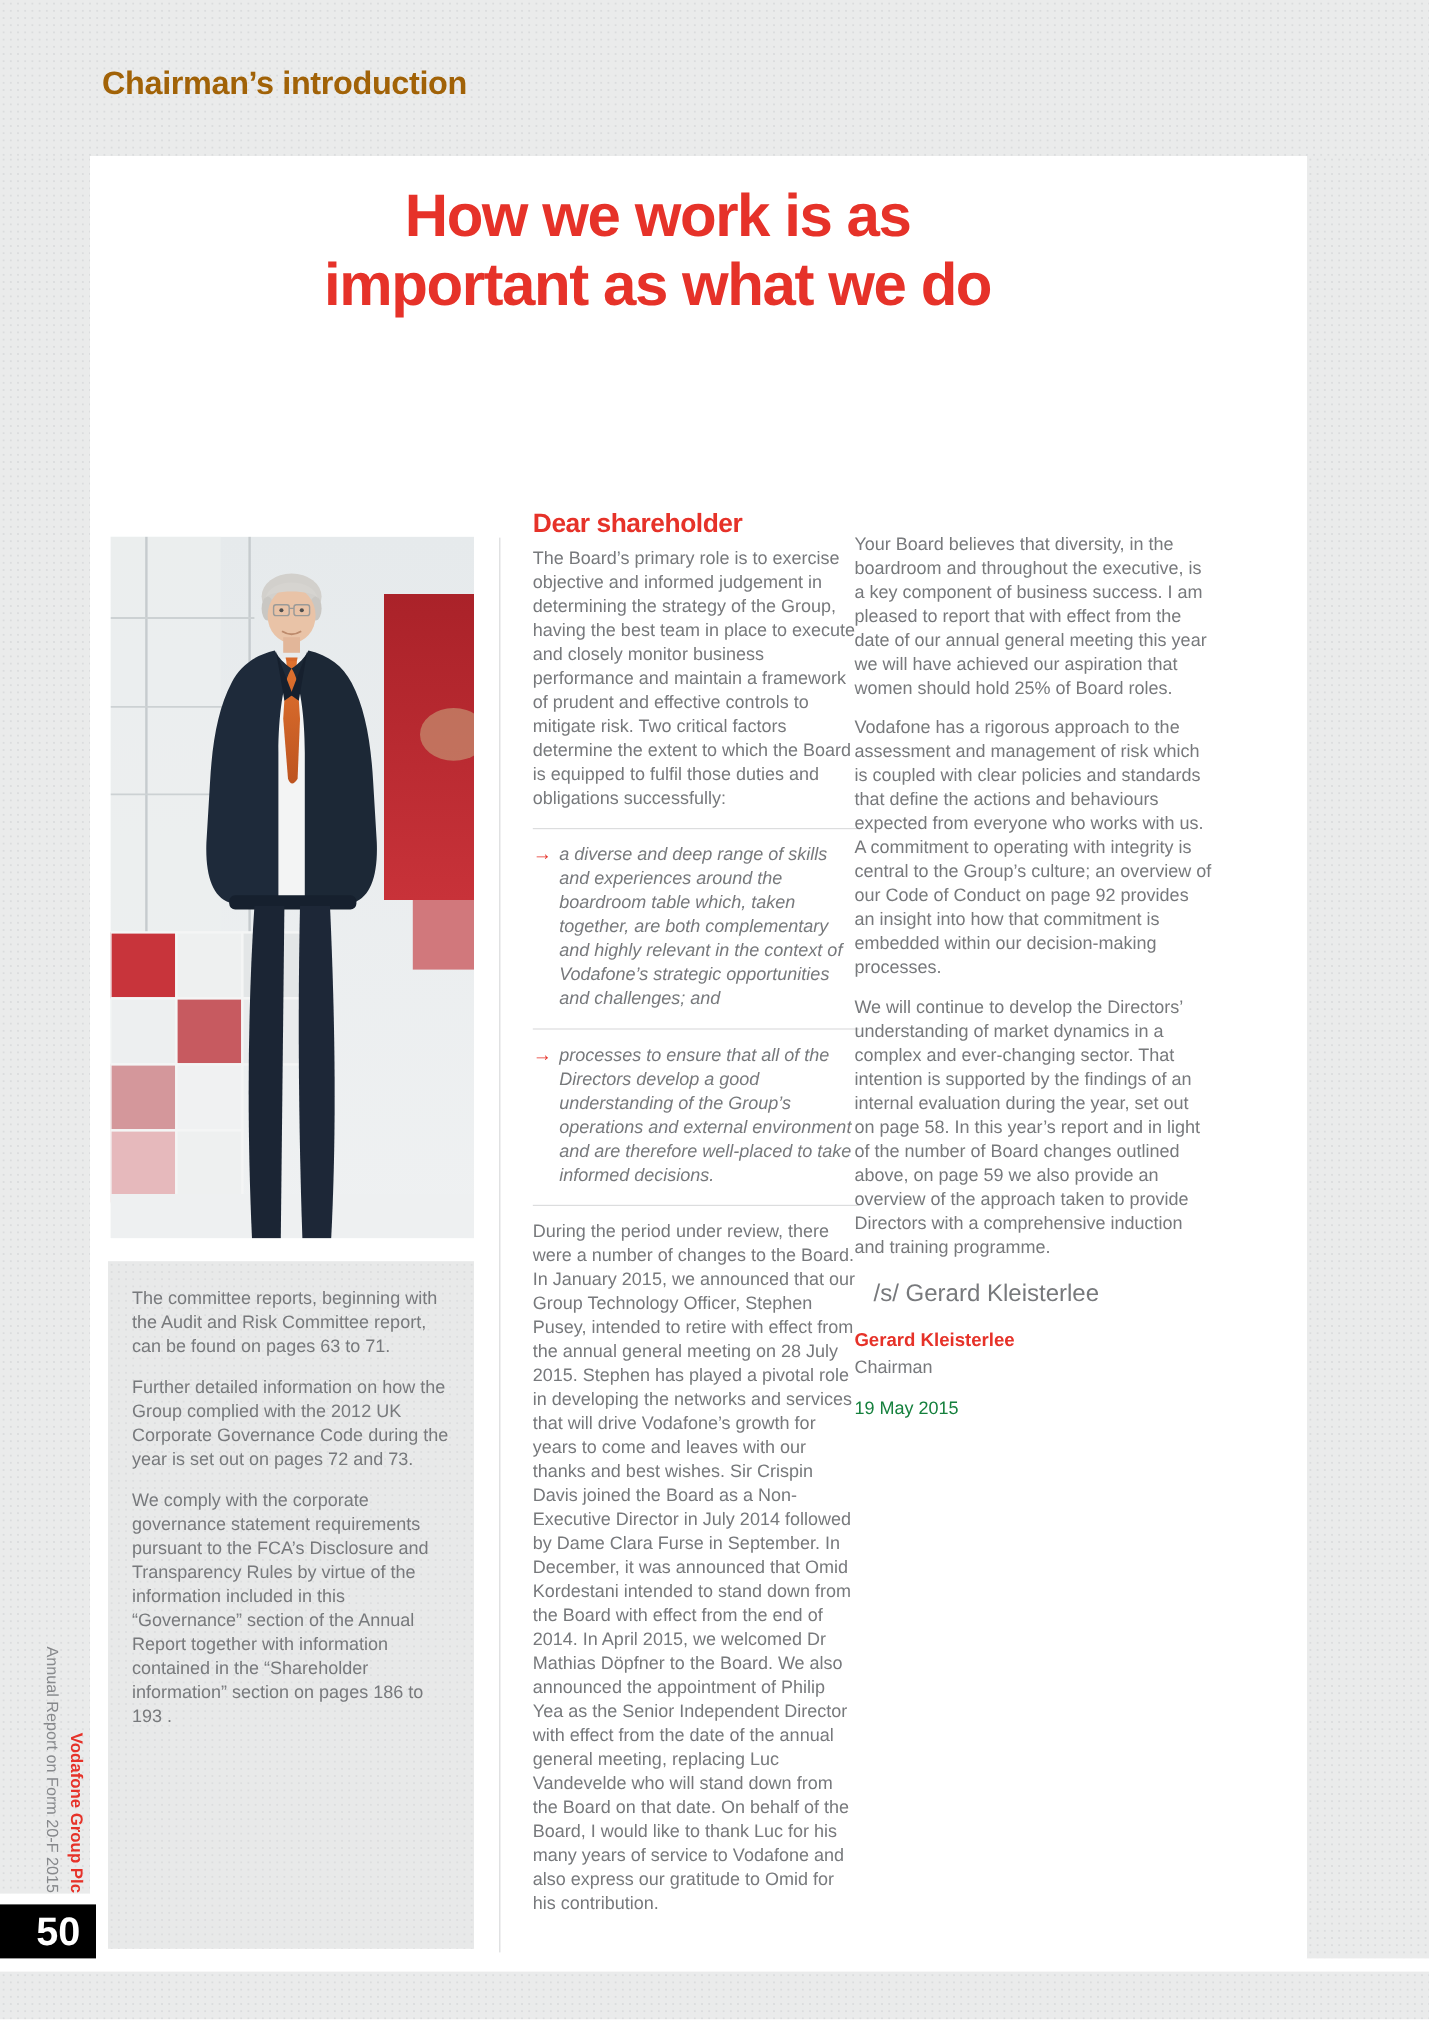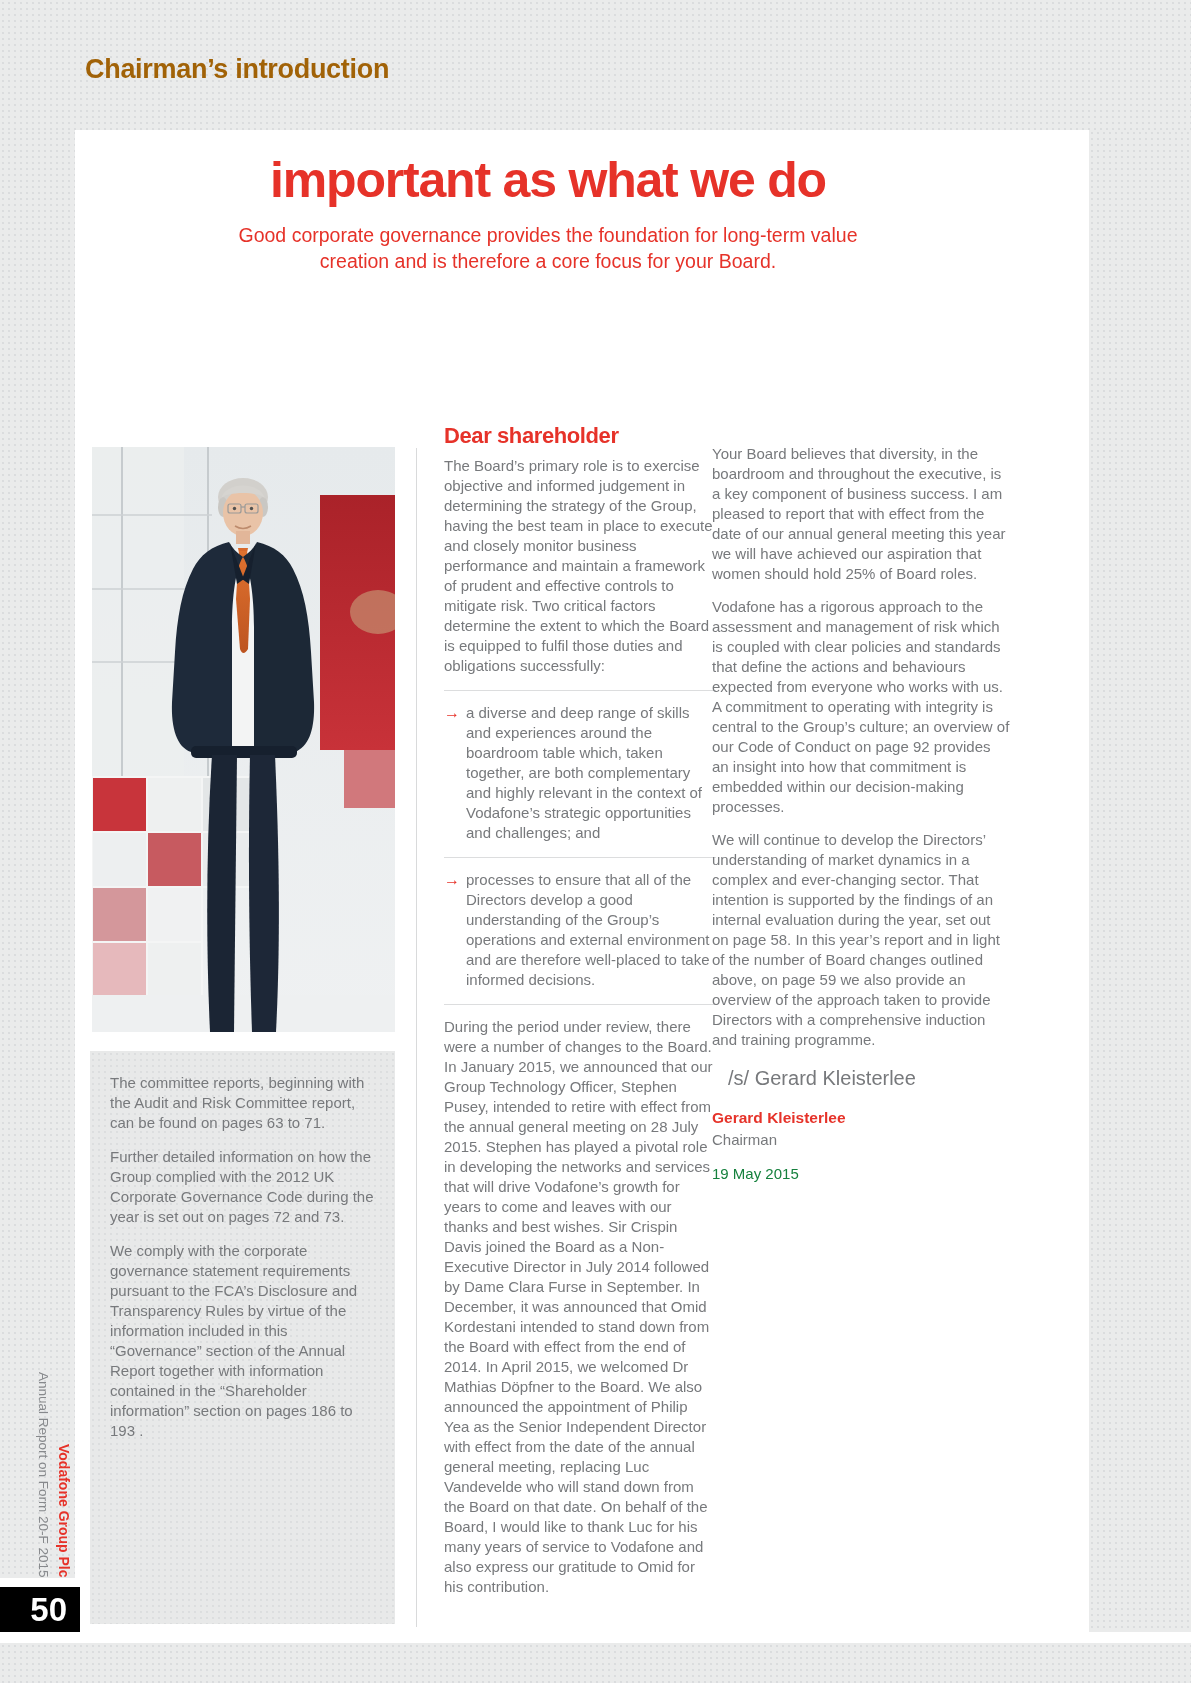--- a/index.html
+++ b/index.html
@@ -52,21 +52,21 @@
   
   .vrule{position:absolute;left:341px;top:318px;width:1px;height:1179px;background:#d9dadb;}
 
   
   .col2{position:absolute;left:369px;top:296px;width:272px;color:#77797c;font-size:15px;line-height:20px;}
   .col2 h2{font-size:22px;font-weight:bold;color:#e63229;letter-spacing:-0.4px;margin:0 0 10px;}
   .col2 p{margin:0 0 12px;}
   .rule{border-top:1px solid #dcddde;margin:14px 0 12px;}
   .bullet{display:flex;margin:0 0 4px;}
   .bullet .arrow{color:#e63229;font-weight:bold;font-size:16px;line-height:20px;width:22px;flex:0 0 22px;}
-  .bullet p{margin:0;flex:1;}
+  .bullet p{margin:0;flex:1;font-style:italic;}
 
   
   .col3{position:absolute;left:637px;top:314px;width:298px;color:#77797c;font-size:15px;line-height:20px;}
   .col3 p{margin:0 0 13px;}
   .signature{font-size:20px;color:#77797c;margin:18px 16px 20px;}
   .sig-name{font-size:15.5px;font-weight:bold;color:#e63229;}
   .sig-role{font-size:15px;color:#77797c;margin-top:2px;}
   .sig-date{font-size:15px;color:#15803d;margin-top:14px;}
 
   
@@ -92,22 +92,22 @@
 <div class="abs gray bg-top"></div>
 <div class="abs gray bg-left"></div>
 <div class="abs gray bg-right"></div>
 <div class="abs gray bg-bottom"></div>
 
 <div class="abs page-header-title">Chairman’s introduction</div>
 
 <div class="abs content-box">
 
   <div class="hero">
+    <div class="hero-title">How we work is as</div>
     <div class="hero-title">important as what we do</div>
-    <div class="hero-sub">Good corporate governance provides the foundation for long-term value creation and is therefore a core focus for your Board.</div>
   </div>
 
   <div class="photo">
     <svg width="303" height="585" viewBox="0 0 303 585" preserveAspectRatio="none">
       <defs>
         <linearGradient id="glass" x1="0" y1="0" x2="0" y2="1">
           <stop offset="0" stop-color="#e6eaec"></stop>
             <stop offset="1" stop-color="#eff1f2"></stop>
         </linearGradient>
         <linearGradient id="redpanel" x1="0" y1="0" x2="0" y2="1">

